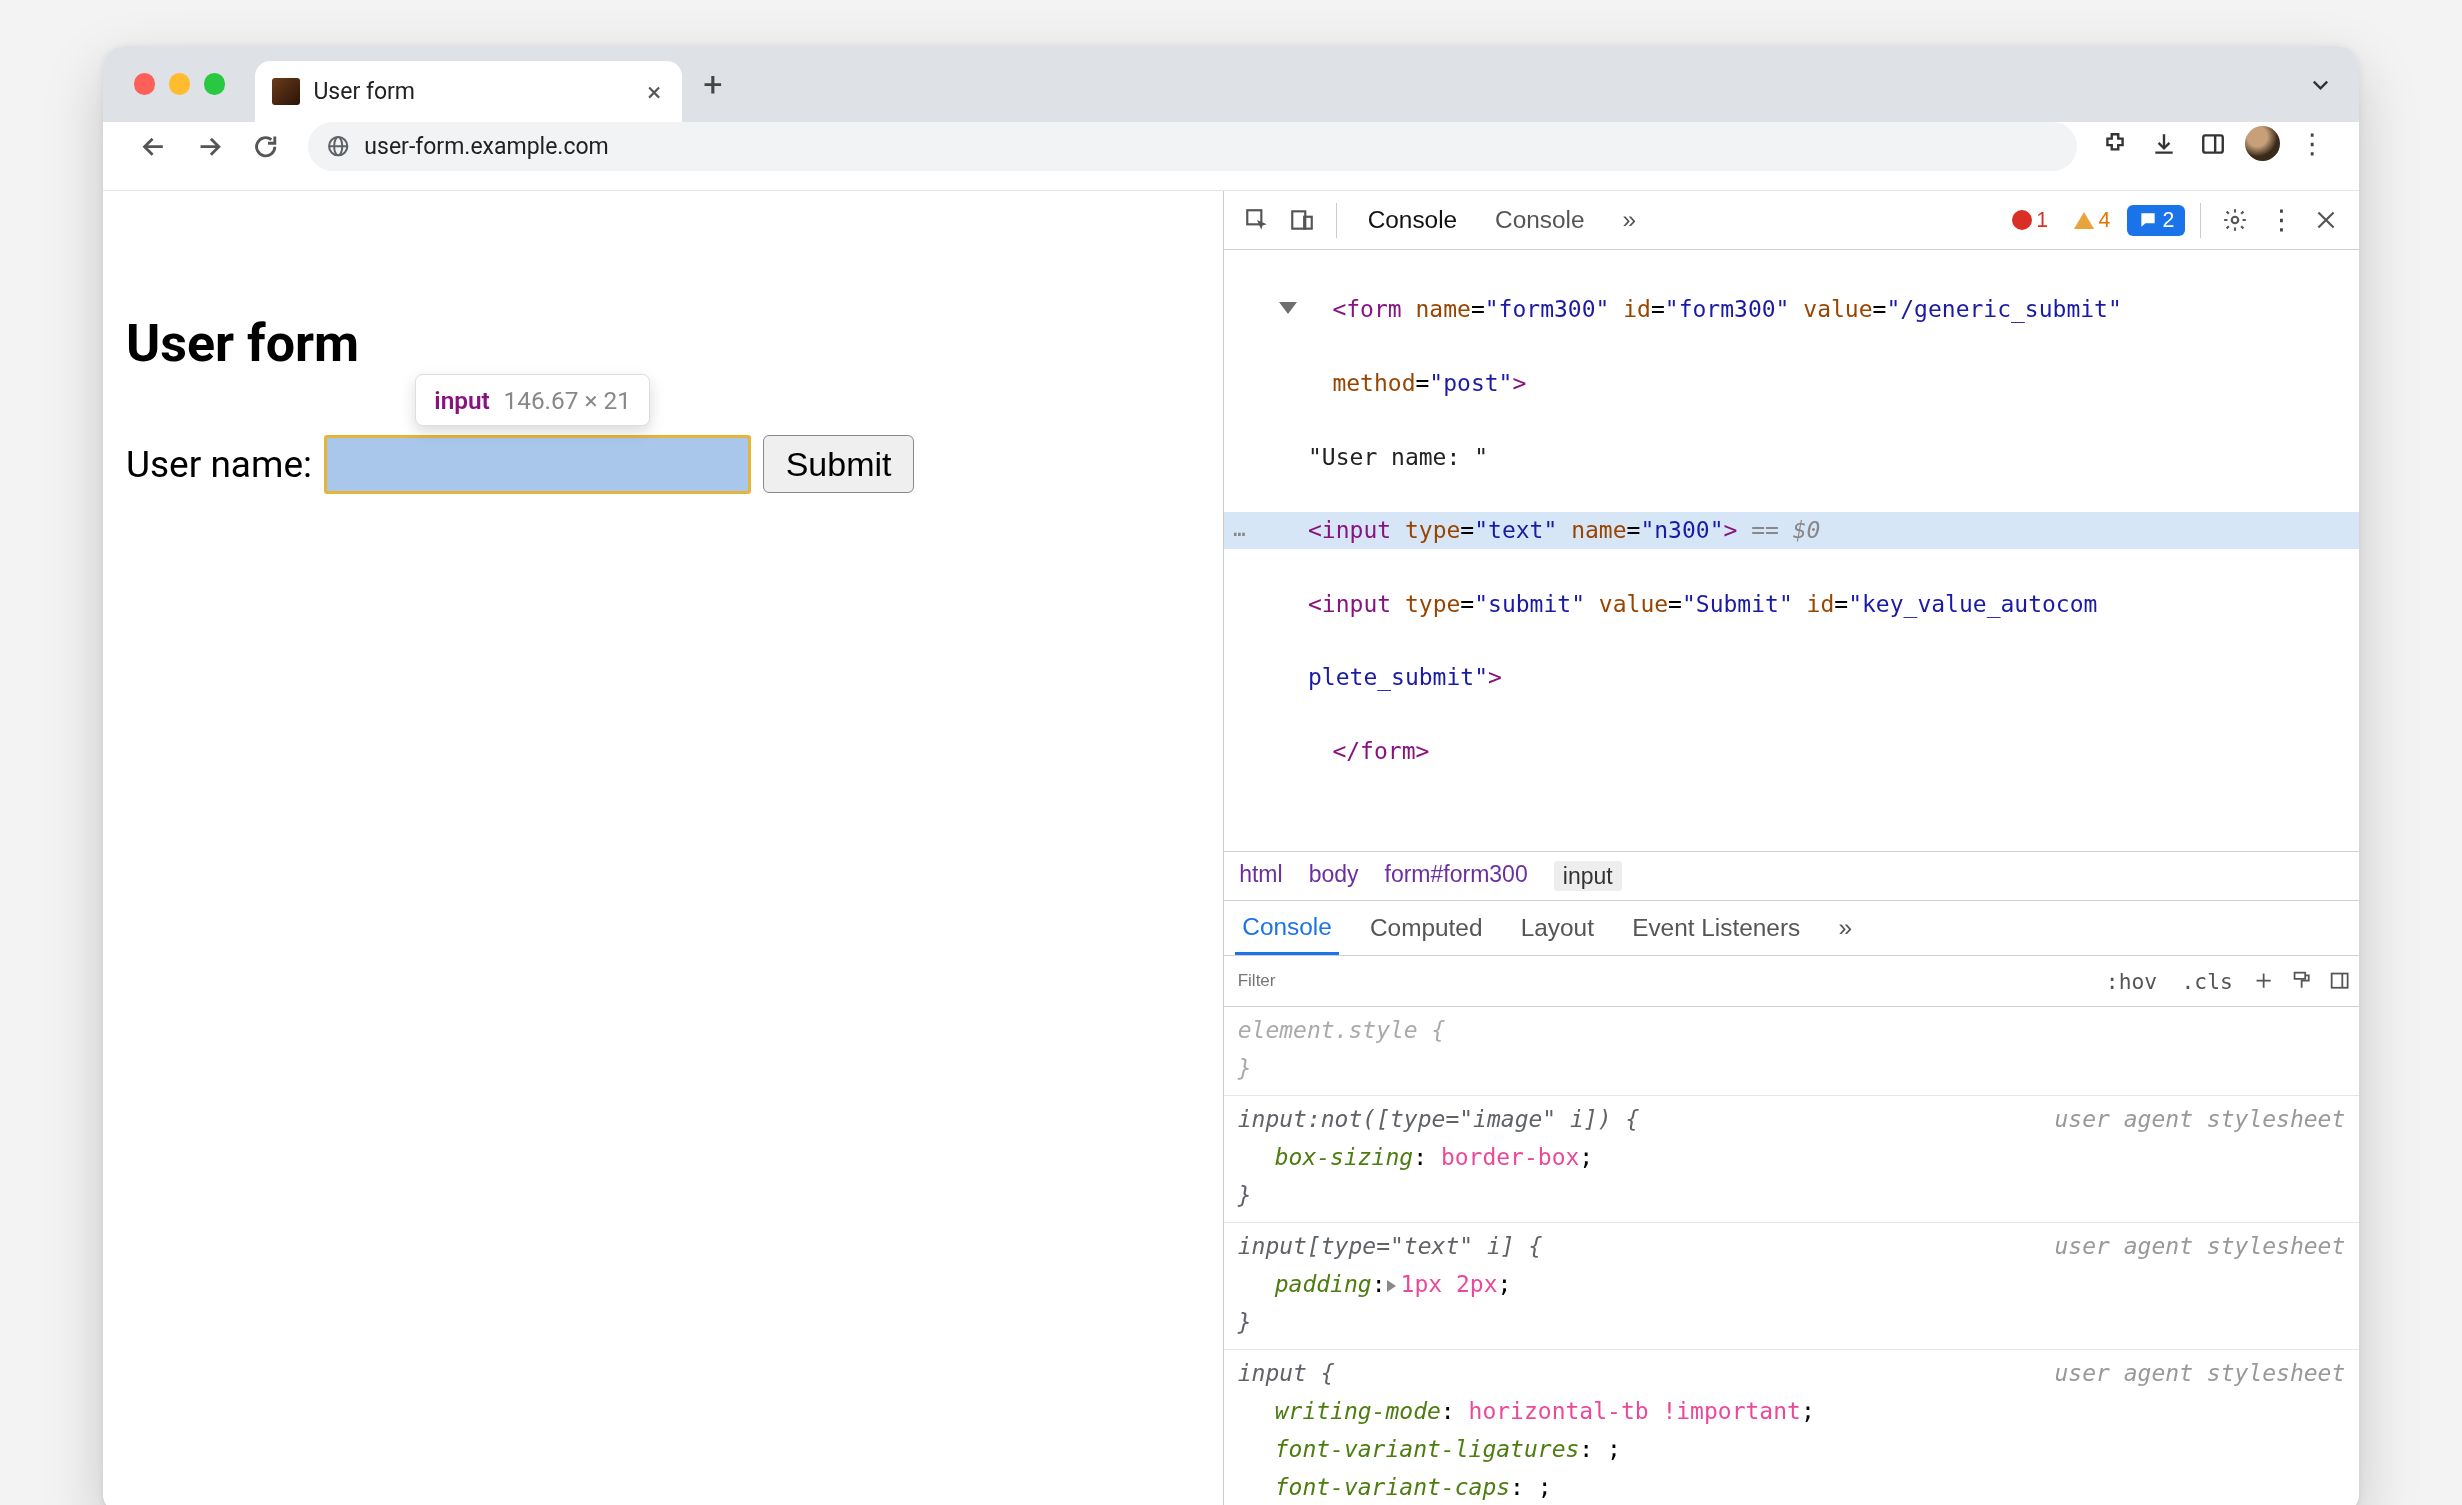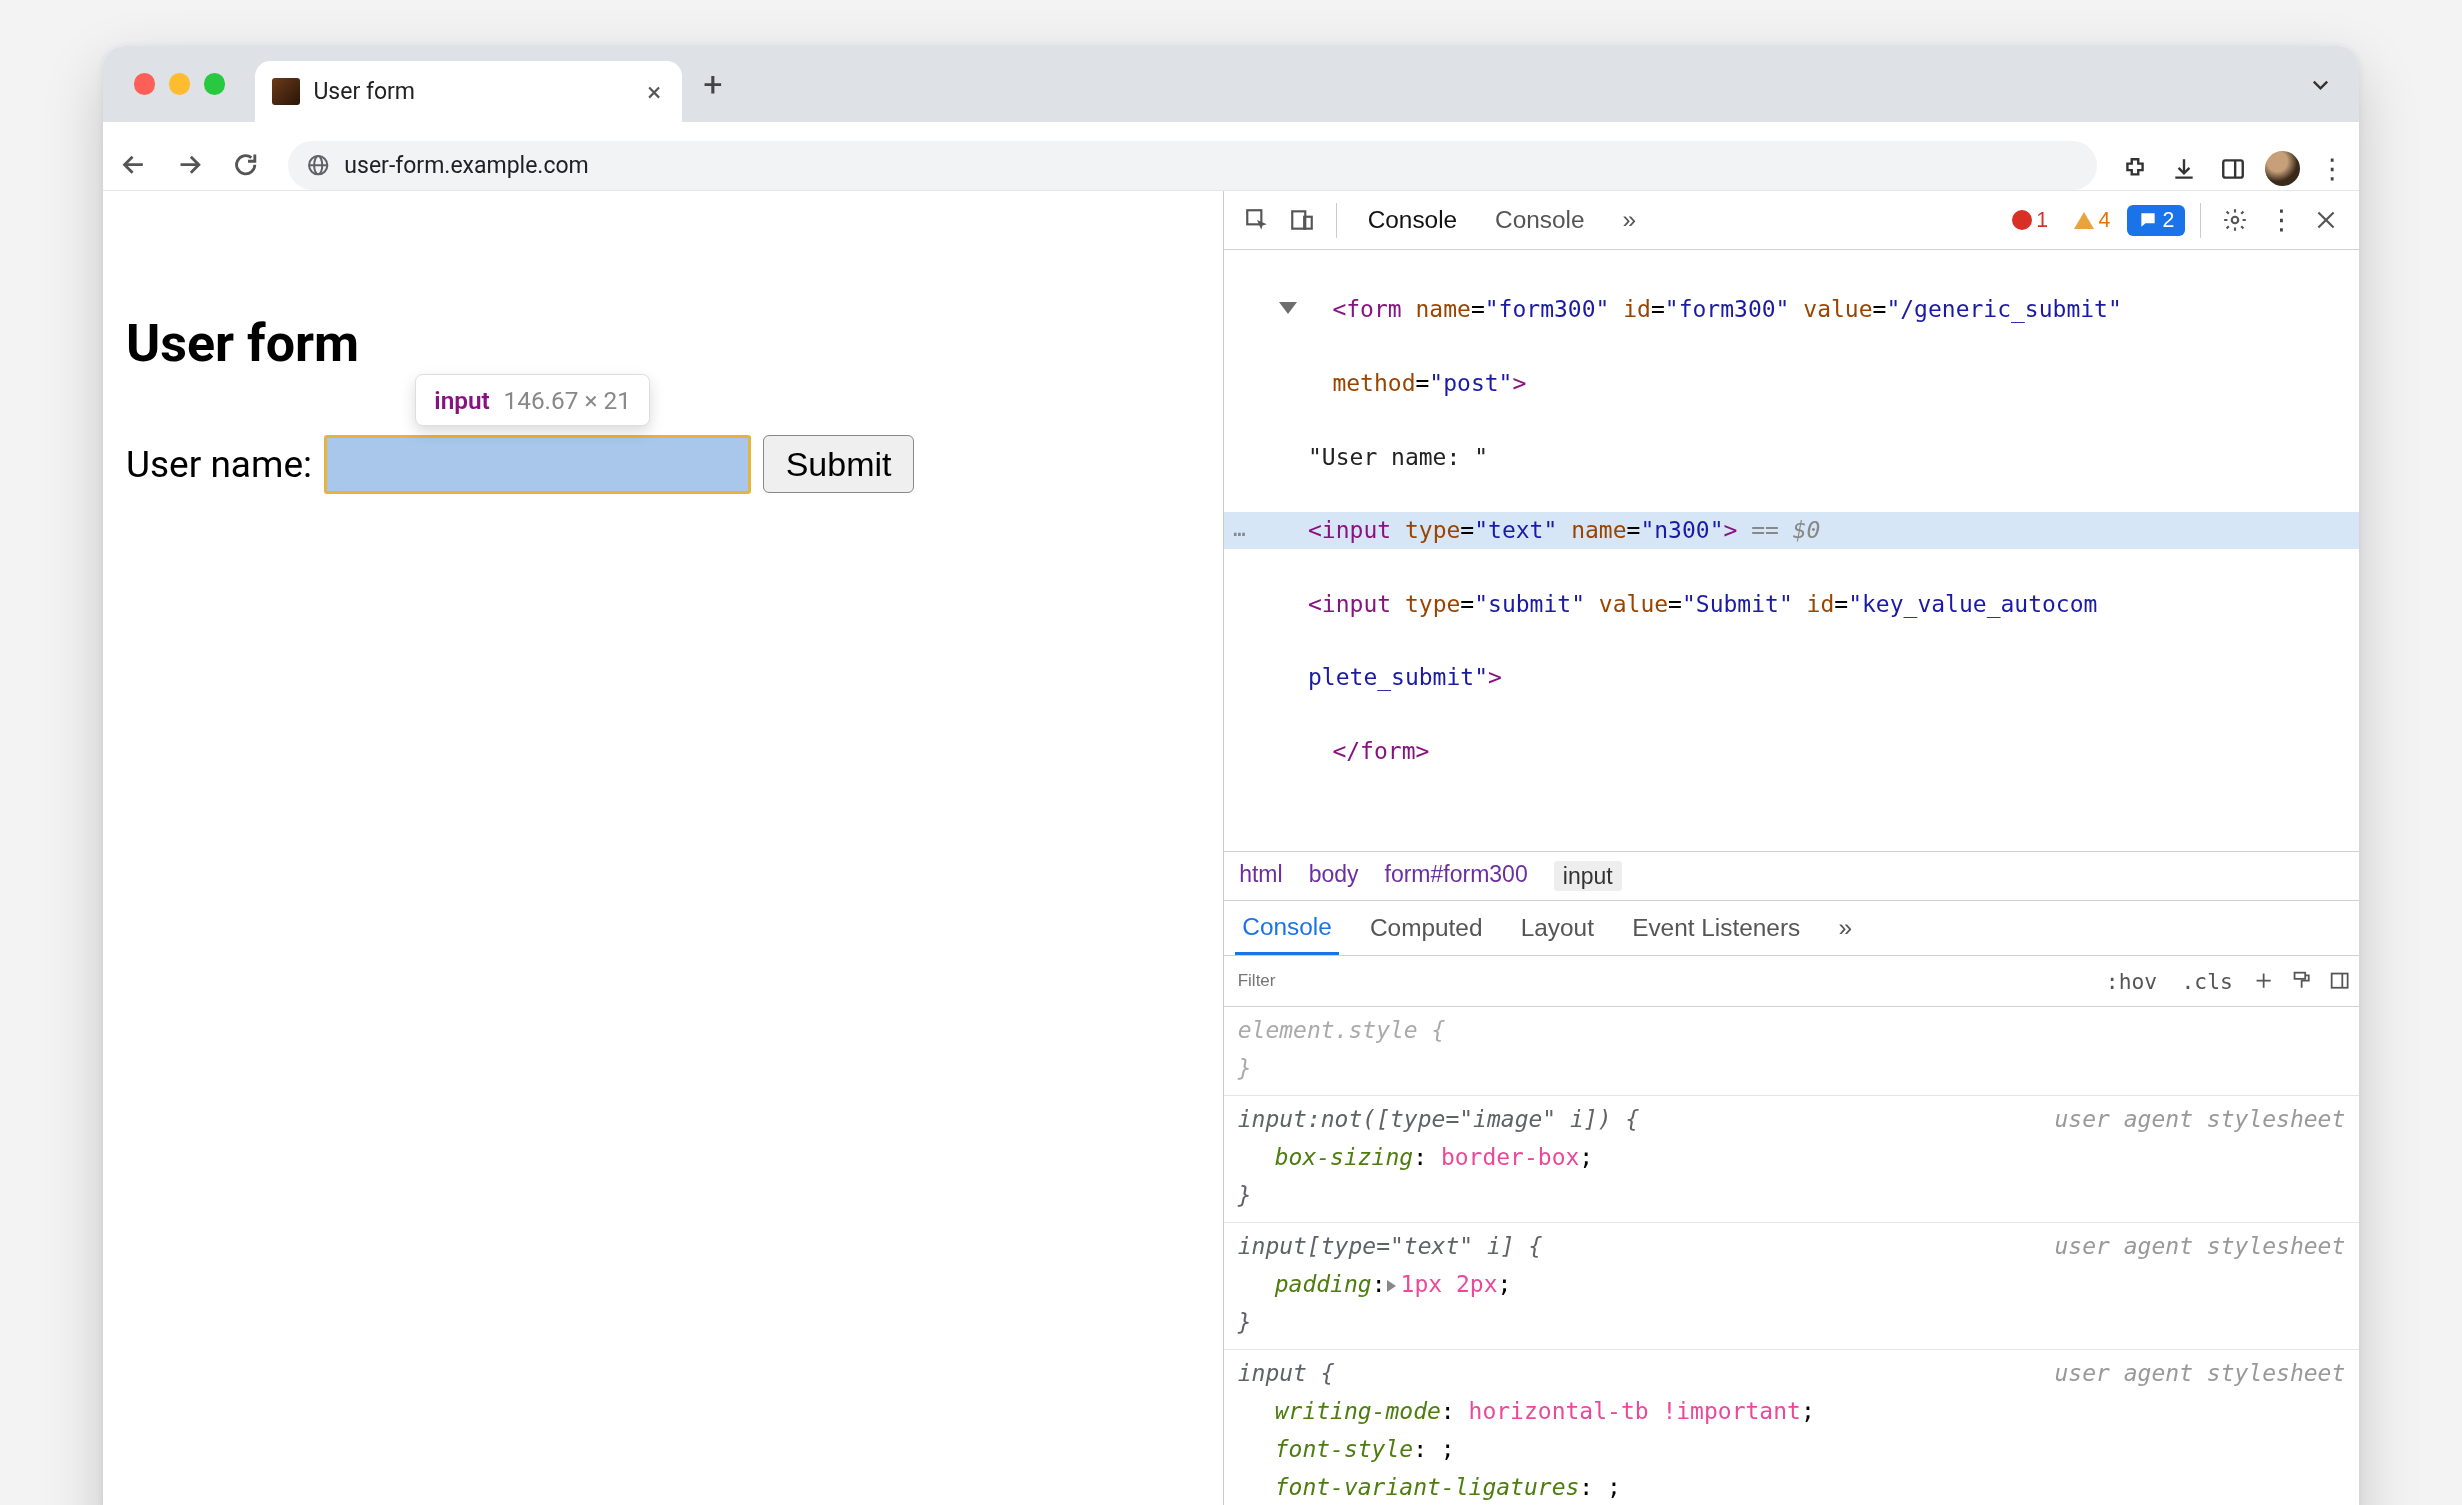--- a/index.html
+++ b/index.html
@@ -74,22 +74,22 @@
     align-self:center;
     cursor:pointer;
   }
   .chev-svg { width:23px; height:23px; stroke:#333; stroke-width:2.5; fill:none; }
   
   .toolbar {
     height: 69px;
     background: #fff;
     border-bottom: 0.8px solid #e6e6e6;
     display:flex;
-    align-items:flex-end;
-    padding: 0 6px;
+    align-items:flex-start;
+    padding: 0 26px;
     gap: 6.1px;
   }
   .nav-btn {
     width: 50px; height:50px; border-radius:50%;
     display:flex; align-items:center; justify-content:center;
     color:#444; cursor:pointer;
   }
   .nav-btn svg { width:27.4px; height:27.4px; stroke:#555; stroke-width:2.5; fill:none; }
   .address-bar {
     flex:1;
@@ -518,21 +518,20 @@
           <div class="rule">
             <span class="origin">user agent stylesheet</span>
             <div class="sel-txt">input[type="text" i] {</div>
             <div class="prop"><span class="name">padding</span>:<span class="tri-sm"></span><span class="val">1px 2px</span>;</div>
             <div class="sel-txt">}</div>
           </div>
           <div class="rule">
             <span class="origin">user agent stylesheet</span>
             <div class="sel-txt">input {</div>
             <div class="prop"><span class="name">writing-mode</span>: <span class="val">horizontal-tb !important</span>;</div>
-            <div class="prop"><span class="name">font-style</span>: ;</div>
             <div class="prop"><span class="name">font-variant-ligatures</span>: ;</div>
             <div class="prop"><span class="name">font-variant-caps</span>: ;</div>
           </div>
         </div>
 
       </div>
     </div>
   </div>
 </div>
 

